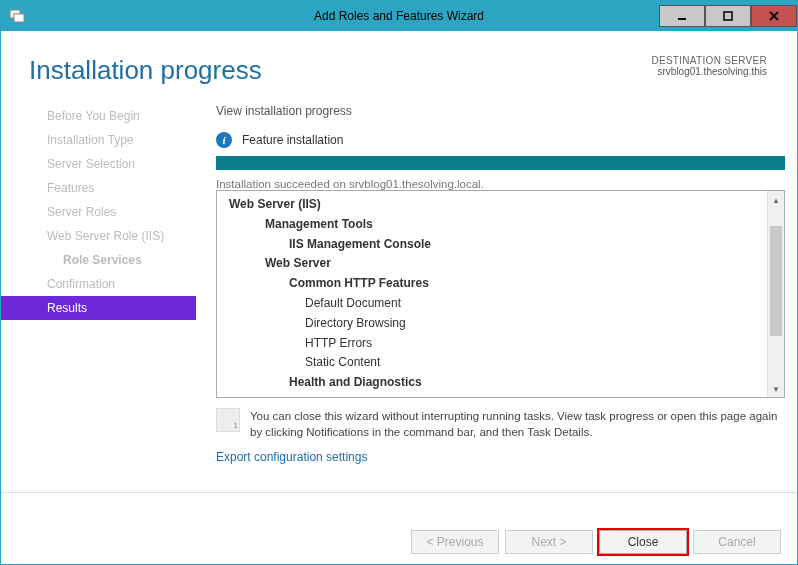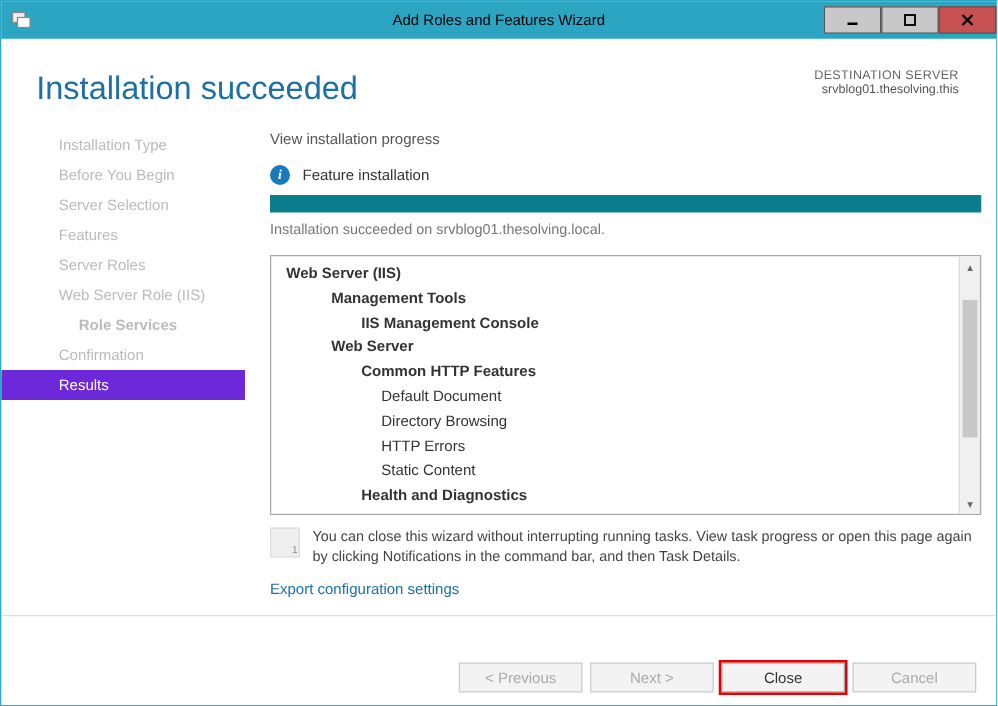--- a/index.html
+++ b/index.html
@@ -18,38 +18,38 @@
 .body-row { display: flex; flex: 1; overflow: hidden; }
 .sidebar { width: 195px; padding-top: 0; }
 .sidebar-item { padding: 5px 0 5px 46px; font-size: 12px; color: #bbb; cursor: default; }
 .sidebar-item.sub { padding-left: 62px; font-weight: bold; }
 .sidebar-item.active { background: #6d28d9; color: #fff; }
 .content { flex: 1; padding: 0 12px 0 20px; display: flex; flex-direction: column; font-size: 12px; color: #333; }
 .subhead { color: #555; margin-bottom: 14px; font-size: 12px; }
 .feature-row { display: flex; align-items: center; gap: 10px; margin-bottom: 8px; }
 .info-icon { width:16px; height:16px; border-radius:50%; background:#1979ba; color:#fff; display:flex; align-items:center; justify-content:center; font-weight:bold; font-style:italic; font-size:11px; font-family:Georgia,serif;}
 .progress-bar { height: 14px; background: #0a7e8c; margin: 0 0 8px 0; }
-.succeeded { color: #777; margin-bottom: 14px; font-size: 11.5px; }
+.succeeded { color: #777; margin-bottom: 0; font-size: 11.5px; }
 .tree-box { border: 1px solid #aaa; height: 208px; display: flex; overflow: hidden; }
 .tree { flex:1; overflow-y: hidden; padding: 4px 0; font-size: 12px; line-height: 1.65; }
 .tree div { white-space: nowrap; }
 .lv0 { padding-left: 12px; font-weight: bold; }
 .lv1 { padding-left: 48px; font-weight: bold; }
 .lv2 { padding-left: 72px; font-weight: bold; }
 .lv3 { padding-left: 88px; font-weight: normal; }
 .scrollbar { width: 17px; background: #f0f0f0; border-left: 1px solid #ddd; display: flex; flex-direction: column; }
 .sb-btn { height: 17px; display:flex; align-items:center; justify-content:center; color:#666; font-size:9px; background:#f0f0f0;}
 .sb-track { flex:1; position:relative; }
 .sb-thumb { position:absolute; left:2px; right:2px; top:18px; height:110px; background:#c8c8c8;}
 .note-row { display:flex; gap:10px; margin-top:10px; font-size:11.5px; color:#444; align-items:flex-start;}
 .note-icon { width:24px; height:24px; background:#eee; border:1px solid #ddd; display:flex; align-items:flex-end; justify-content:flex-end; padding:1px; font-size:8px; color:#888; flex-shrink:0;}
 .note-text { flex:1; line-height:1.4; }
 .export-link { color:#1d6fa5; margin-top:10px; font-size:12px; cursor:pointer; }
 .footer { border-top: 1px solid #ddd; padding: 10px 16px; display:flex; justify-content:flex-end; gap:6px; }
-.btn { width:99px; height:24px; border:1px solid #aaa; background:#f3f3f3; font-size:12px; color:#333; cursor:default;margin-top:27px;}
+.btn { width:88px; height:24px; border:1px solid #aaa; background:#f3f3f3; font-size:12px; color:#333; cursor:default;margin-top:27px;}
 .btn:disabled { color:#aaa; border-color:#ccc; }
 .btn.highlight { outline: 2px solid #e60000; outline-offset: 0; }
 </style>
 </head>
 <body>
 
 <div class="window">
   <div class="titlebar">
     <svg class="titlebar-icon" viewBox="0 0 16 16">
         <rect x="1" y="2" width="10" height="8" fill="#eee" stroke="#888"></rect>
@@ -70,31 +70,31 @@
       <div class="win-btn close">
           <svg width="10" height="10">
             <line x1="1" y1="1" x2="9" y2="9" stroke="#000" stroke-width="1.8"></line>
             <line x1="9" y1="1" x2="1" y2="9" stroke="#000" stroke-width="1.8"></line>
           </svg>
         </div>
     </div>
   </div>
 
   <div class="header-row">
-    <div class="page-title">Installation succeeded</div>
+    <div class="page-title">Installation progress</div>
     <div class="dest">
       <div class="lbl">DESTINATION SERVER</div>
       <div>srvblog01.thesolving.this</div>
     </div>
   </div>
 
   <div class="body-row">
     <div class="sidebar">
+      <div class="sidebar-item">Before You Begin</div>
       <div class="sidebar-item">Installation Type</div>
-      <div class="sidebar-item">Before You Begin</div>
       <div class="sidebar-item">Server Selection</div>
       <div class="sidebar-item">Features</div>
       <div class="sidebar-item">Server Roles</div>
       <div class="sidebar-item">Web Server Role (IIS)</div>
       <div class="sidebar-item sub">Role Services</div>
       <div class="sidebar-item">Confirmation</div>
       <div class="sidebar-item active">Results</div>
     </div>
 
     <div class="content">

